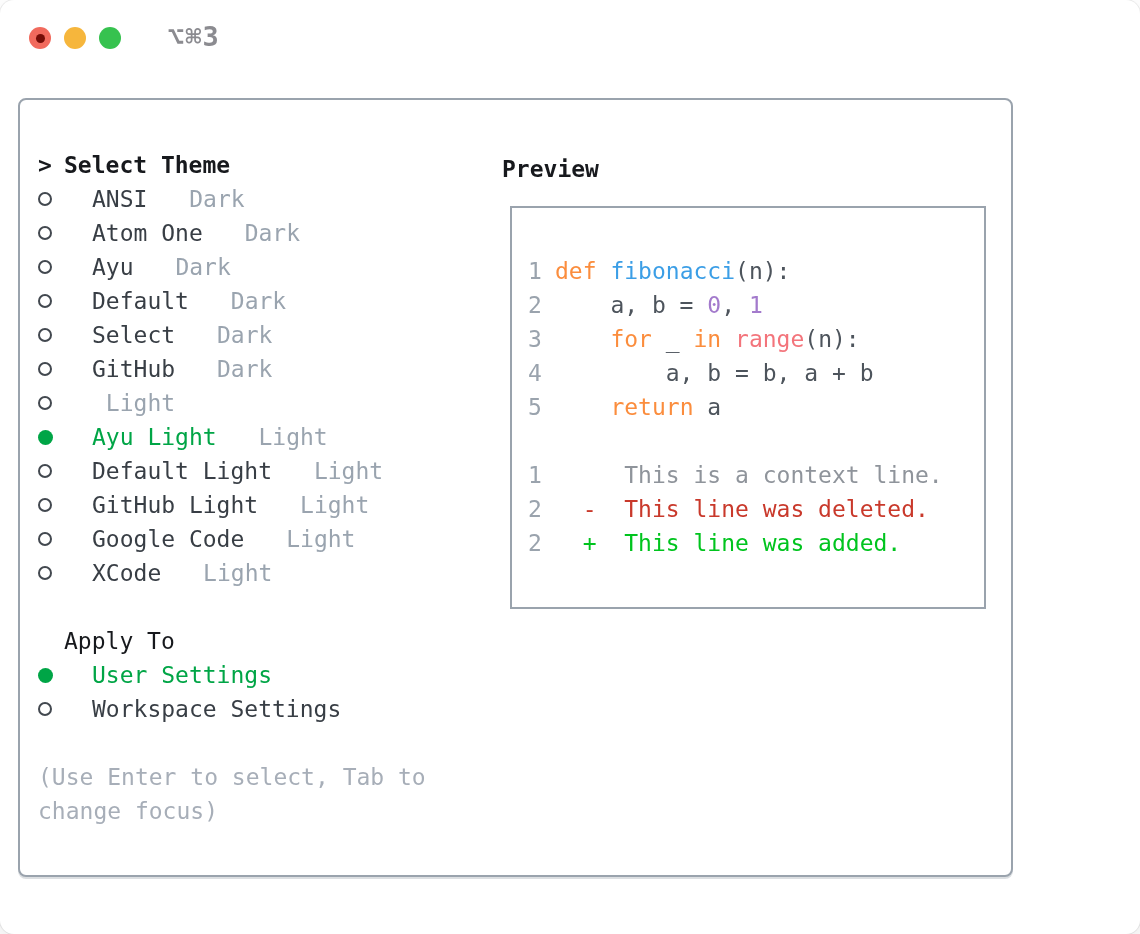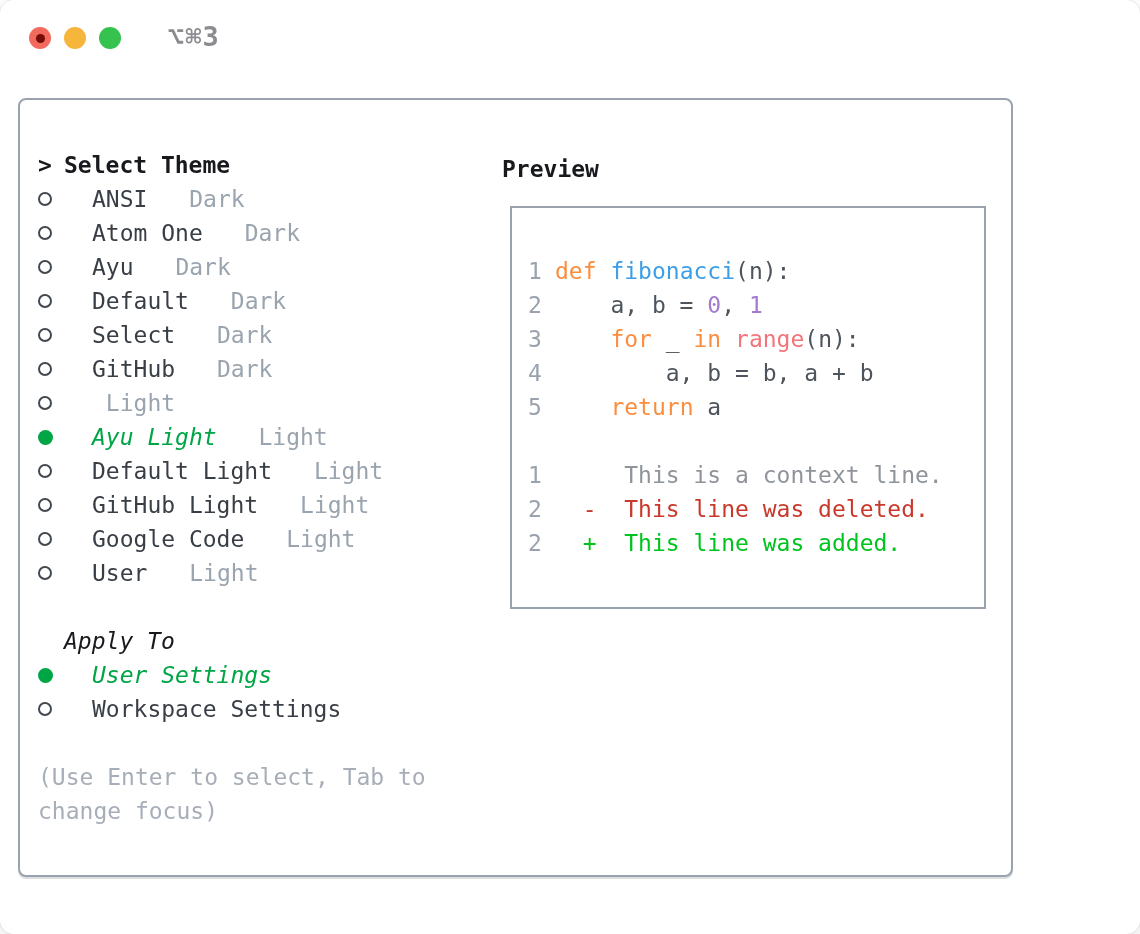--- a/index.html
+++ b/index.html
@@ -31,23 +31,23 @@
     box-shadow:0 2px 0 rgba(154,163,173,0.35);
   }
   .left-col{position:absolute;left:18px;top:48px;width:436px;}
   .right-col{position:absolute;left:482px;top:52px;width:505px;}
   .row{display:flex;align-items:center;height:34px;font-size:23px;line-height:34px;}
   .marker{display:inline-flex;width:26px;align-items:center;flex:none;}
   .caret{font-weight:bold;color:var(--heading);font-size:23px;}
   .ring{width:14px;height:14px;border:2px solid #42484f;border-radius:50%;}
   .dot-filled{width:15px;height:15px;border-radius:50%;background:var(--accent);}
   .heading{font-weight:bold;color:var(--heading);font-size:23px;line-height:34px;}
-  .heading2{color:var(--heading);font-size:23px;font-style:italic;}
+  .heading2{color:var(--heading);font-size:23px;}
   .item-name{color:var(--name);white-space:pre;margin-left:28px;}
-  .item-name.selected{color:var(--accent);font-style:italic;}
+  .item-name.selected{color:var(--accent);}
   .item-tag{color:var(--tag);white-space:pre;}
   .spacer{height:34px;}
   .hint{color:var(--hint);font-size:23px;line-height:34px;width:434px;}
   
   .preview-box{
     margin-top:20px;margin-left:8px;width:476px;height:403px;
     border:2px solid var(--border);padding:46px 0 0 16px;overflow:hidden;background:#fff;
   }
   .code-row{display:flex;height:34px;font-size:23px;line-height:34px;white-space:pre;}
   .lineno{width:14px;margin-right:13px;color:var(--lineno);flex:none;}
@@ -171,21 +171,21 @@
                 <span class="ring"></span>
               </span>
               <span class="item-name">Google Code</span>
               <span class="item-name"> </span>
               <span class="item-tag">Light</span>
             </div>
             <div class="row">
               <span class="marker">
                 <span class="ring"></span>
               </span>
-              <span class="item-name">User</span>
+              <span class="item-name">XCode</span>
               <span class="item-name"> </span>
               <span class="item-tag">Light</span>
             </div>
           </div>
 
         <div class="spacer"></div>
 
         <div class="row">
           <span class="marker"></span>
           <span class="heading2">Apply To</span>

